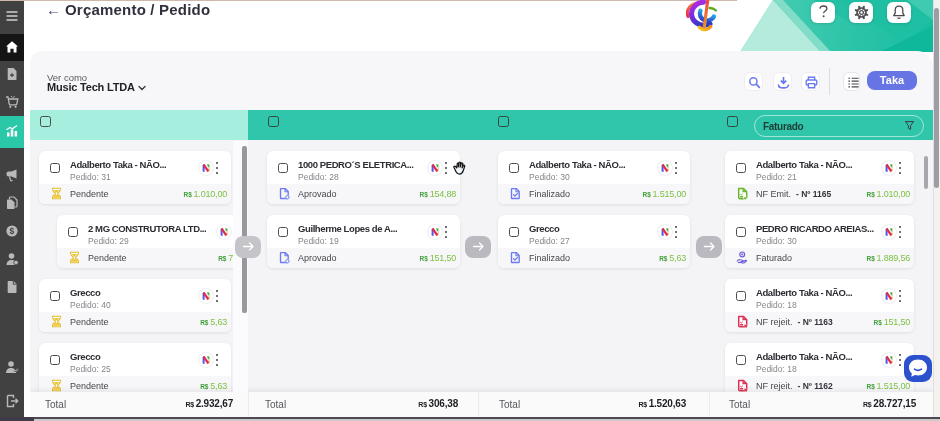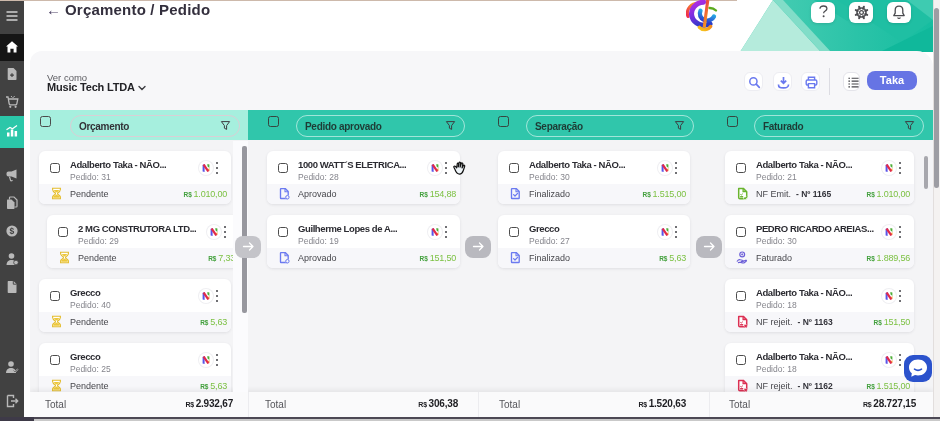--- a/index.html
+++ b/index.html
@@ -220,26 +220,20 @@
       </svg></div>
 <div class="abs" id="tooldiv"></div>
 <div class="abs" id="novobtn">Taka</div>
 <div class="abs" id="kanban">
       <div class="abs" style="left:217px;top:30px;width:2px;height:252px;background:#fcfcfd"></div>
       <div class="abs" style="left:447px;top:30px;width:2px;height:252px;background:#fcfcfd"></div>
       <div class="abs" style="left:678px;top:30px;width:2px;height:252px;background:#fcfcfd"></div>
 <div class="abs colhdr" style="left:0px;width:218px;background:#a6efde"></div>
       <div class="abs colbody" style="left:0px;width:218px"></div>
       <span class="hcb" style="left:10px;border-color:#4b4b4b"></span>
-      <span class="pill" style="left:40px;width:170px;border-color:#d9cfd5;color:#323237">
-        <span class="ptxt">Orçamento</span>
-        <svg width="11" height="11" viewBox="0 0 11 11">
-          <path d="M1.4 1.6 H9.6 L6.6 5.6 V9.4 L4.4 8.2 V5.6 Z" fill="none" stroke="#3c3c41" stroke-width="1"></path>
-        </svg>
-      </span>
       <div class="card" style="left:9px;top:41px;width:192px">
         <span class="cb"></span>
         <span class="t1">Adalberto Taka - NÃO...</span>
         <span class="t2">Pedido: 31</span>
         <svg class="nl" style="left:160px" viewBox="0 0 14 14">
           <circle cx="7" cy="7" r="6.6" fill="#fff"></circle>
           <path d="M3.6 4.1 L5.6 3.1 V10.9 L3.6 10.4 Z" fill="#5a54e8"></path>
           <path d="M3.6 4.1 L5.6 3.1 L10.4 9.9 L8.4 10.9 Z" fill="#e0294a"></path>
           <path d="M8.4 3.1 L10.4 3.6 V6.9 L8.4 5.3 Z" fill="#4fae3a"></path>
           <path d="M10.4 6.9 V9.9 L8.9 8.4 Z" fill="#f0821e"></path>
@@ -252,21 +246,21 @@
         <div class="cst">
           <svg class="sico" viewBox="0 0 13 13">
             <path d="M2.6 1.2 H10.4 V2.4 C10.4 4.1 8.8 5.2 7.6 6 V7 C8.8 7.8 10.4 8.9 10.4 10.6 V11.8 H2.6 V10.6 C2.6 8.9 4.2 7.8 5.4 7 V6 C4.2 5.2 2.6 4.1 2.6 2.4 Z" fill="#fff" stroke="#e3bc2c" stroke-width="1.1"></path>
             <path d="M3.9 2.9 H9.1 C8.8 4 7.7 4.7 6.5 5.4 C5.3 4.7 4.2 4 3.9 2.9 Z" fill="#eec83a"></path>
             <path d="M6.5 7.6 C7.9 8.5 9.6 9.3 9.8 10.7 H3.2 C3.4 9.3 5.1 8.5 6.5 7.6 Z" fill="#eec83a"></path>
           </svg>
           <span class="stx">Pendente</span>
           <span class="mny"><b>R$ </b>1.010,00</span>
         </div>
       </div>
-      <div class="card" style="left:17px;top:105px;width:192px">
+      <div class="card" style="left:27px;top:105px;width:192px">
         <span class="cb"></span>
         <span class="t1">2 MG CONSTRUTORA LTD...</span>
         <span class="t2">Pedido: 29</span>
         <svg class="nl" style="left:160px" viewBox="0 0 14 14">
           <circle cx="7" cy="7" r="6.6" fill="#fff"></circle>
           <path d="M3.6 4.1 L5.6 3.1 V10.9 L3.6 10.4 Z" fill="#5a54e8"></path>
           <path d="M3.6 4.1 L5.6 3.1 L10.4 9.9 L8.4 10.9 Z" fill="#e0294a"></path>
           <path d="M8.4 3.1 L10.4 3.6 V6.9 L8.4 5.3 Z" fill="#4fae3a"></path>
           <path d="M10.4 6.9 V9.9 L8.9 8.4 Z" fill="#f0821e"></path>
         </svg>
@@ -333,29 +327,23 @@
             <path d="M3.9 2.9 H9.1 C8.8 4 7.7 4.7 6.5 5.4 C5.3 4.7 4.2 4 3.9 2.9 Z" fill="#eec83a"></path>
             <path d="M6.5 7.6 C7.9 8.5 9.6 9.3 9.8 10.7 H3.2 C3.4 9.3 5.1 8.5 6.5 7.6 Z" fill="#eec83a"></path>
           </svg>
           <span class="stx">Pendente</span>
           <span class="mny"><b>R$ </b>5,63</span>
         </div>
       </div>
       <div class="abs colhdr" style="left:218px;width:230px;background:#30c6ab"></div>
       <div class="abs colbody" style="left:218px;width:230px"></div>
       <span class="hcb" style="left:238px;border-color:#37453f"></span>
-      <span class="pill" style="left:266px;width:169px;">
-        <span class="ptxt">Pedido aprovado</span>
-        <svg width="11" height="11" viewBox="0 0 11 11">
-          <path d="M1.4 1.6 H9.6 L6.6 5.6 V9.4 L4.4 8.2 V5.6 Z" fill="none" stroke="#3c3c41" stroke-width="1"></path>
-        </svg>
-      </span>
       <div class="card" style="left:237px;top:41px;width:193px">
         <span class="cb"></span>
-        <span class="t1">1000 WATT´S ELETRICA...</span>
+        <span class="t1">1000 PEDRO´S ELETRICA...</span>
         <span class="t2">Pedido: 28</span>
         <svg class="nl" style="left:161px" viewBox="0 0 14 14">
           <circle cx="7" cy="7" r="6.6" fill="#fff"></circle>
           <path d="M3.6 4.1 L5.6 3.1 V10.9 L3.6 10.4 Z" fill="#5a54e8"></path>
           <path d="M3.6 4.1 L5.6 3.1 L10.4 9.9 L8.4 10.9 Z" fill="#e0294a"></path>
           <path d="M8.4 3.1 L10.4 3.6 V6.9 L8.4 5.3 Z" fill="#4fae3a"></path>
           <path d="M10.4 6.9 V9.9 L8.9 8.4 Z" fill="#f0821e"></path>
         </svg>
         <span class="dots" style="left:178px">
           <i style="top:0"></i>
@@ -396,26 +384,20 @@
             <circle cx="9.4" cy="10.2" r="2.1" fill="#f7f7fa"></circle>
             <circle cx="9.4" cy="10.2" r="1.7" fill="none" stroke="#6b7af0" stroke-width="1"></circle>
           </svg>
           <span class="stx">Aprovado</span>
           <span class="mny"><b>R$ </b>151,50</span>
         </div>
       </div>
       <div class="abs colhdr" style="left:448px;width:231px;background:#30c6ab"></div>
       <div class="abs colbody" style="left:448px;width:231px"></div>
       <span class="hcb" style="left:468px;border-color:#37453f"></span>
-      <span class="pill" style="left:496px;width:168px;">
-        <span class="ptxt">Separação</span>
-        <svg width="11" height="11" viewBox="0 0 11 11">
-          <path d="M1.4 1.6 H9.6 L6.6 5.6 V9.4 L4.4 8.2 V5.6 Z" fill="none" stroke="#3c3c41" stroke-width="1"></path>
-        </svg>
-      </span>
       <div class="card" style="left:468px;top:41px;width:192px">
         <span class="cb"></span>
         <span class="t1">Adalberto Taka - NÃO...</span>
         <span class="t2">Pedido: 30</span>
         <svg class="nl" style="left:160px" viewBox="0 0 14 14">
           <circle cx="7" cy="7" r="6.6" fill="#fff"></circle>
           <path d="M3.6 4.1 L5.6 3.1 V10.9 L3.6 10.4 Z" fill="#5a54e8"></path>
           <path d="M3.6 4.1 L5.6 3.1 L10.4 9.9 L8.4 10.9 Z" fill="#e0294a"></path>
           <path d="M8.4 3.1 L10.4 3.6 V6.9 L8.4 5.3 Z" fill="#4fae3a"></path>
           <path d="M10.4 6.9 V9.9 L8.9 8.4 Z" fill="#f0821e"></path>

